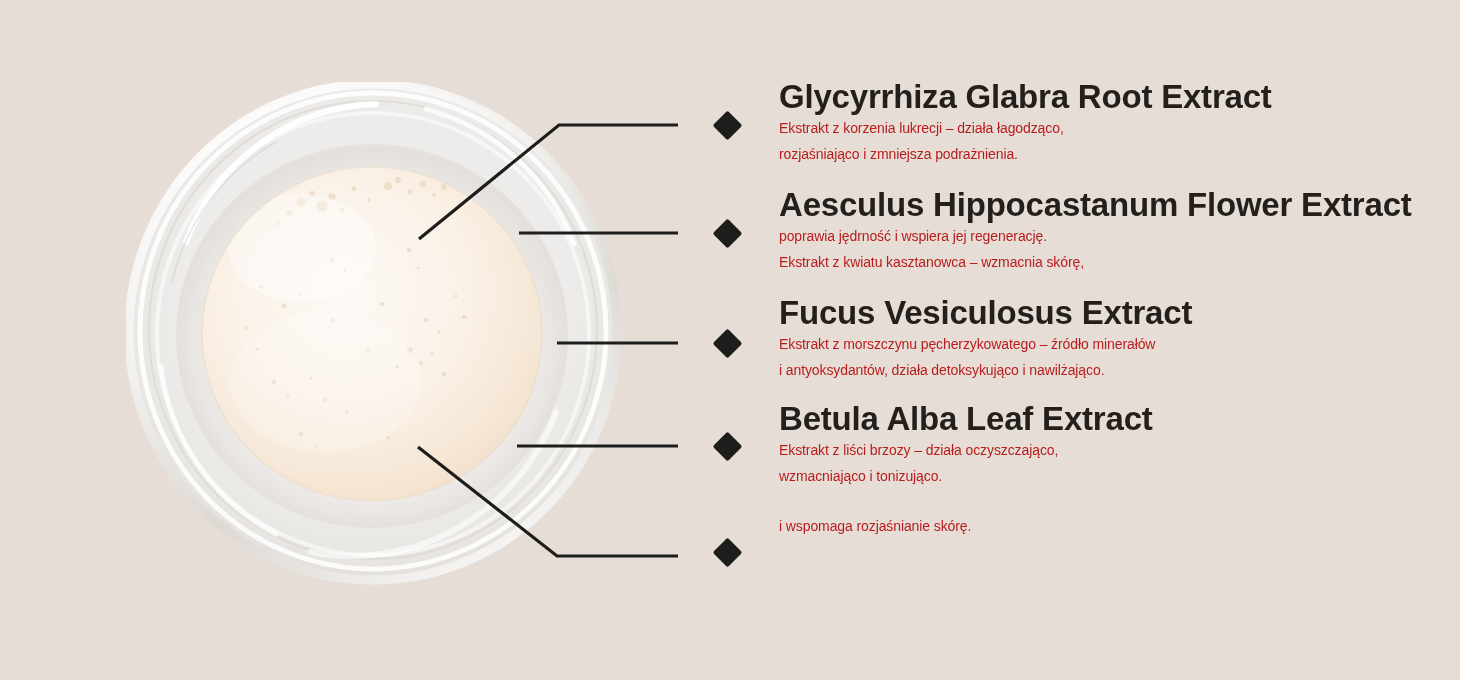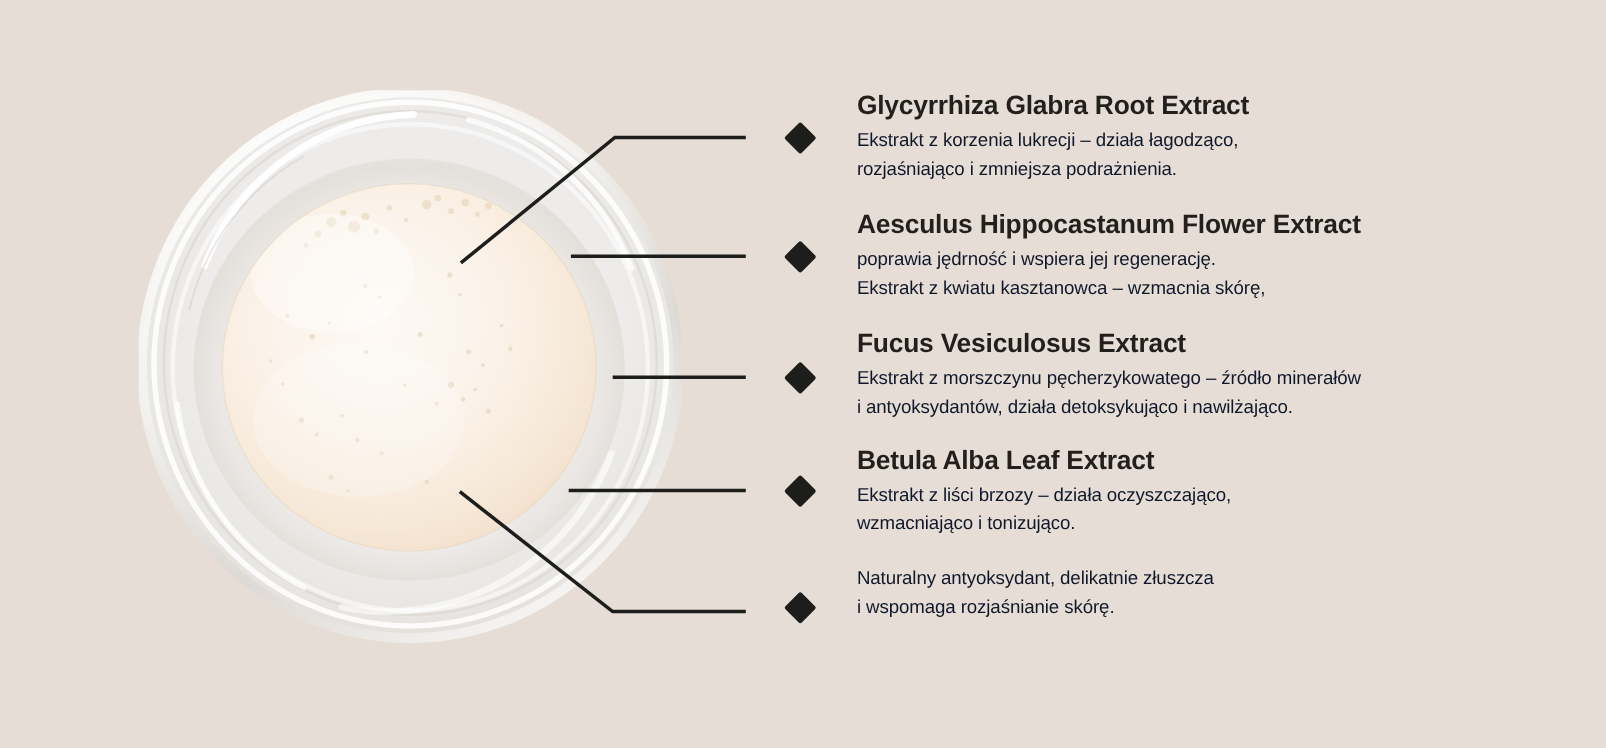--- a/index.html
+++ b/index.html
@@ -63,34 +63,34 @@
   }
   .item-text {
     position: absolute;
     left: 79px;
     width: 660px;
   }
   .item-title {
     margin: 0;
     font-family: "Liberation Sans", sans-serif;
     font-weight: bold;
-    font-size: 24px;
+    font-size: 33px;
     line-height: 30px;
     letter-spacing: -0.2px;
     color: #231f1c;
     white-space: nowrap;
   }
   .item-desc {
     margin: 3px 0 0 0;
     font-family: "Liberation Sans", sans-serif;
     font-weight: normal;
-    font-size: 17px;
+    font-size: 14px;
     line-height: 26px;
     letter-spacing: -0.1px;
-    color: #0f172a;
+    color: #b91c1c;
   }
   .item-desc .line { display: block; white-space: nowrap; }
 </style>
 </head>
 <body>
 
 <div id="canvas">
 
   <div id="dish-figure">
     <svg class="dish-svg" viewBox="0 0 494 504" xmlns="http://www.w3.org/2000/svg">
@@ -250,20 +250,19 @@
           <span class="line">Ekstrakt z liści brzozy – działa oczyszczająco,</span>
           <span class="line">wzmacniająco i tonizująco.</span>
         </p>
       </div>
     </div>
 
     <div class="ingredient-item" style="top:510px;">
       <span class="bullet-diamond" style="top:32px;"></span>
       <div class="item-text">
         <p class="item-desc">
-          <span class="line">Naturalny antyoksydant, delikatnie złuszcza</span>
           <span class="line">i wspomaga rozjaśnianie skórę.</span>
         </p>
       </div>
     </div>
 
   </div>
 </div>
 
 </body></html>

